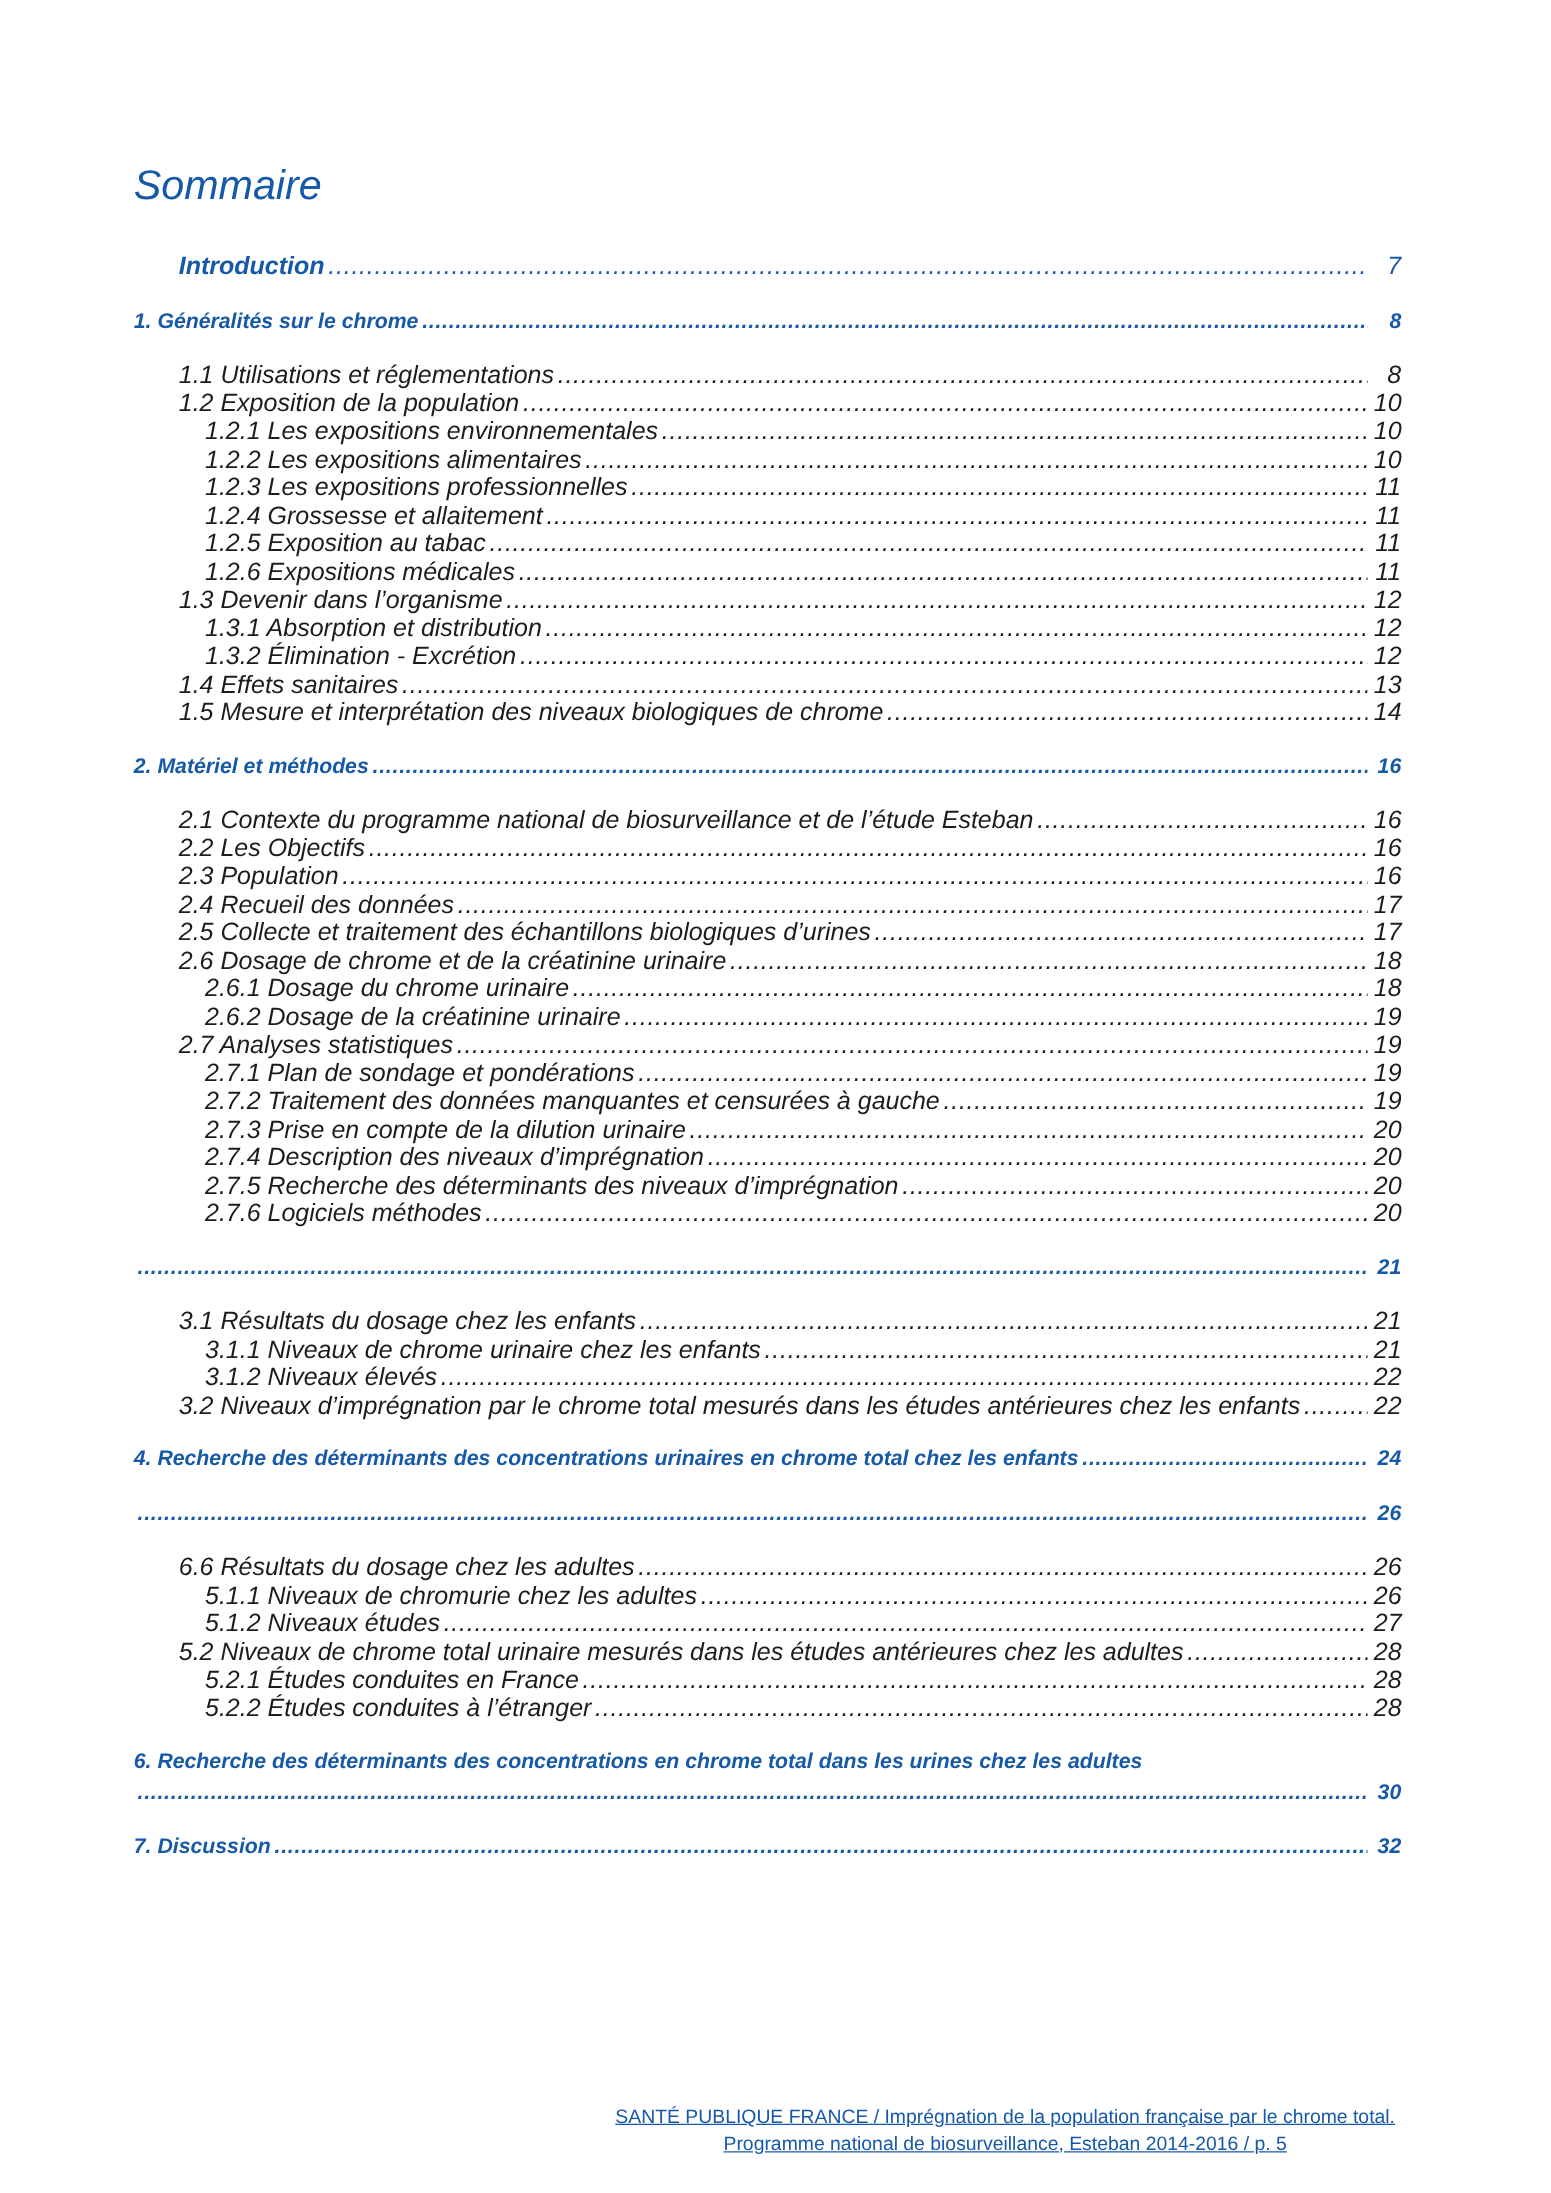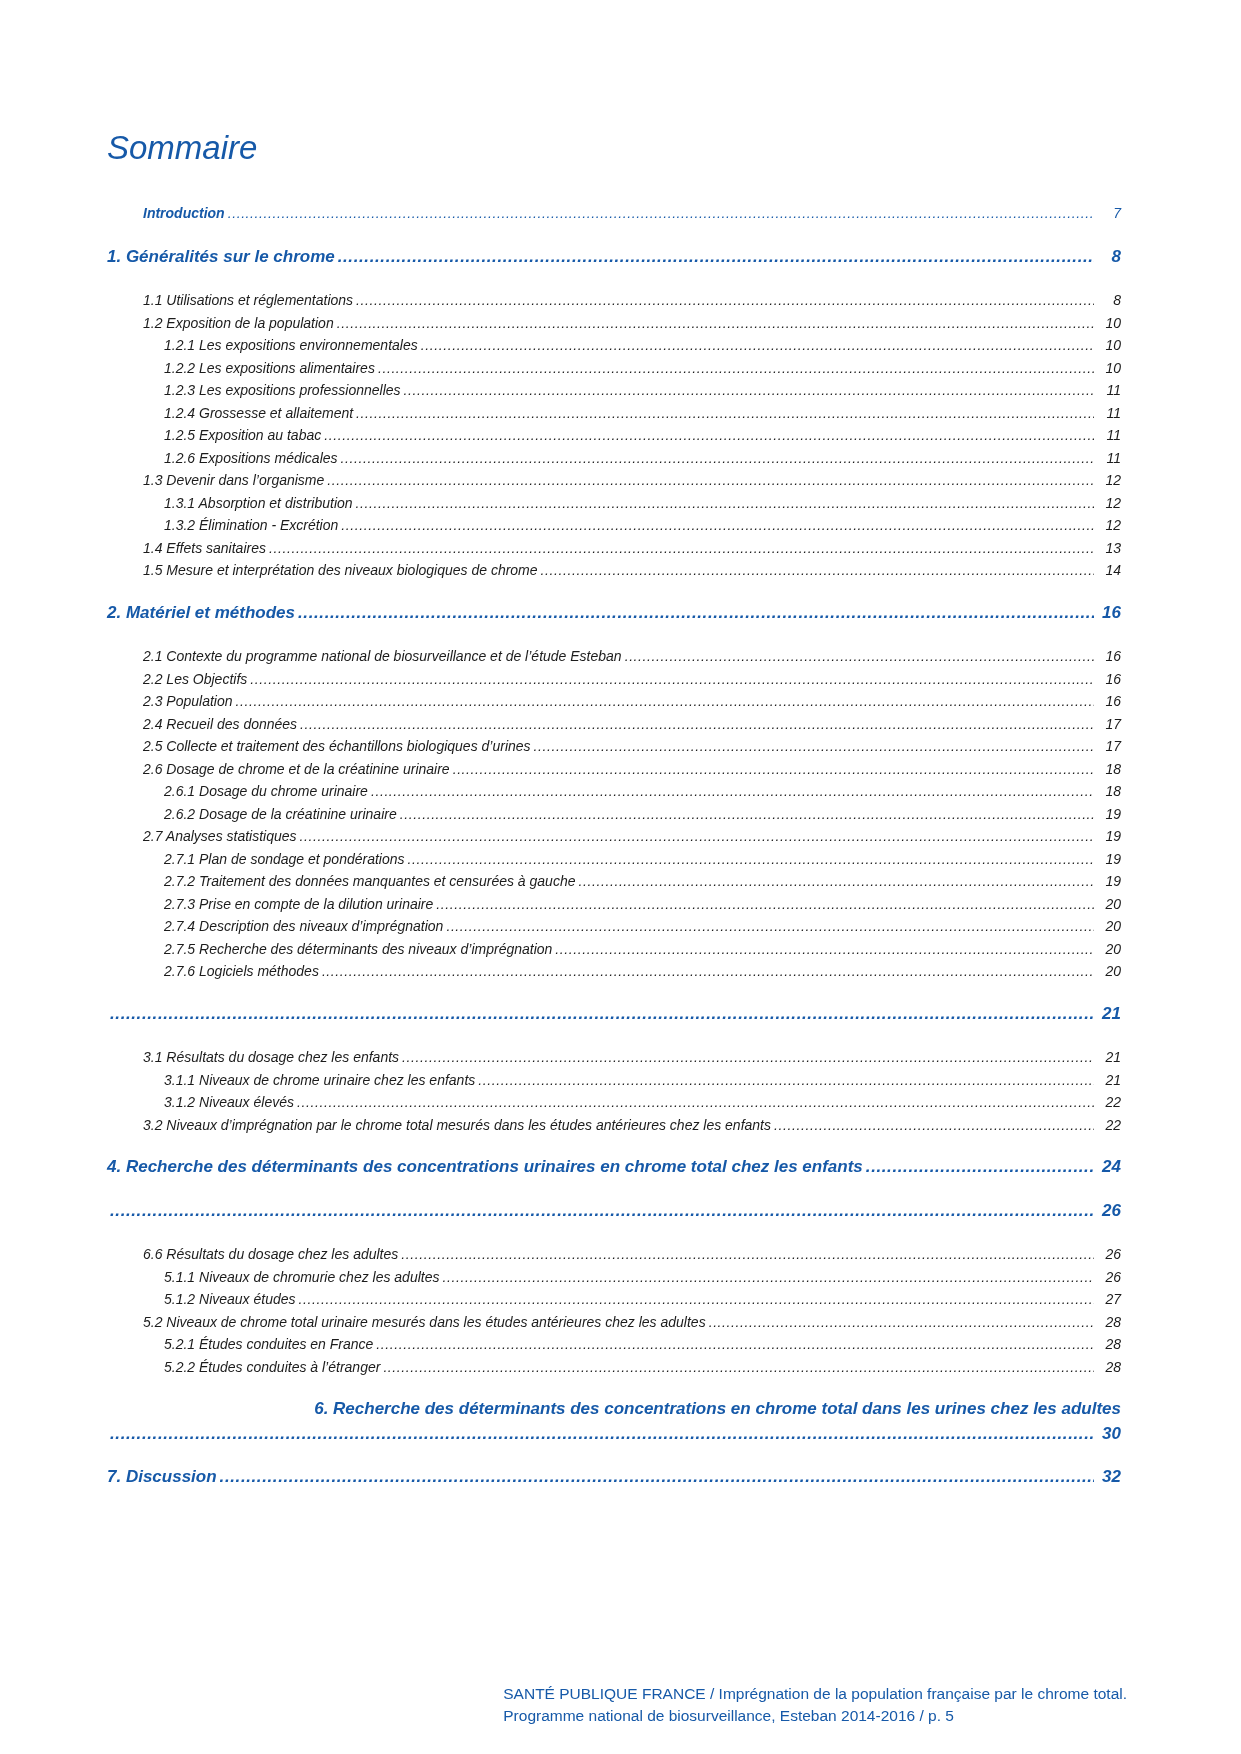--- a/index.html
+++ b/index.html
@@ -20,21 +20,21 @@
     font-size: 33px;
     font-weight: 400;
     color: #1659a8;
     margin: 0 0 36px 0;
     line-height: 1.1;
   }
   .toc-list { width: 100%; }
   .toc-row {
     display: flex;
     align-items: baseline;
-    font-size: 14px;
+    font-size: 20px;
     line-height: 22.5px;
     color: #1c1c1c;
   }
   .toc-label { white-space: nowrap; }
   .toc-dots {
     flex: 1 1 auto;
     overflow: hidden;
     white-space: nowrap;
     margin: 0 5px 0 3px;
     min-width: 0;
@@ -49,37 +49,37 @@
     text-align: right;
   }
   .level-1 { padding-left: 36px; }
   .level-2 { padding-left: 57px; }
   .heading {
     color: #1659a8;
     font-weight: 700;
     font-size: 17px;
     margin-top: 20px;
     margin-bottom: 21px;
-    justify-content: flex-end;
   }
   .intro {
     color: #1659a8;
     font-weight: 700;
     margin-bottom: 21px;
   }
   .intro .toc-page, .intro .toc-dots { font-weight: 400; }
   .wrap-first { margin-bottom: 0; }
   .wrap-rest { margin-top: 2px; }
   .footer {
     position: absolute;
-    right: 114px; bottom: 28px;
-    text-align: left;
+    right: 125px; bottom: 28px;
+    text-align: center;
     color: #1659a8;
     font-size: 15.5px;
     line-height: 21.5px;
+    text-decoration: underline;
   }
 </style>
 </head>
 <body>
 
 <div class="content">
   <h1 class="page-title">Sommaire</h1>
   <div class="toc-list">
       <div class="toc-row level-1 intro">
         <span class="toc-label">Introduction</span>

